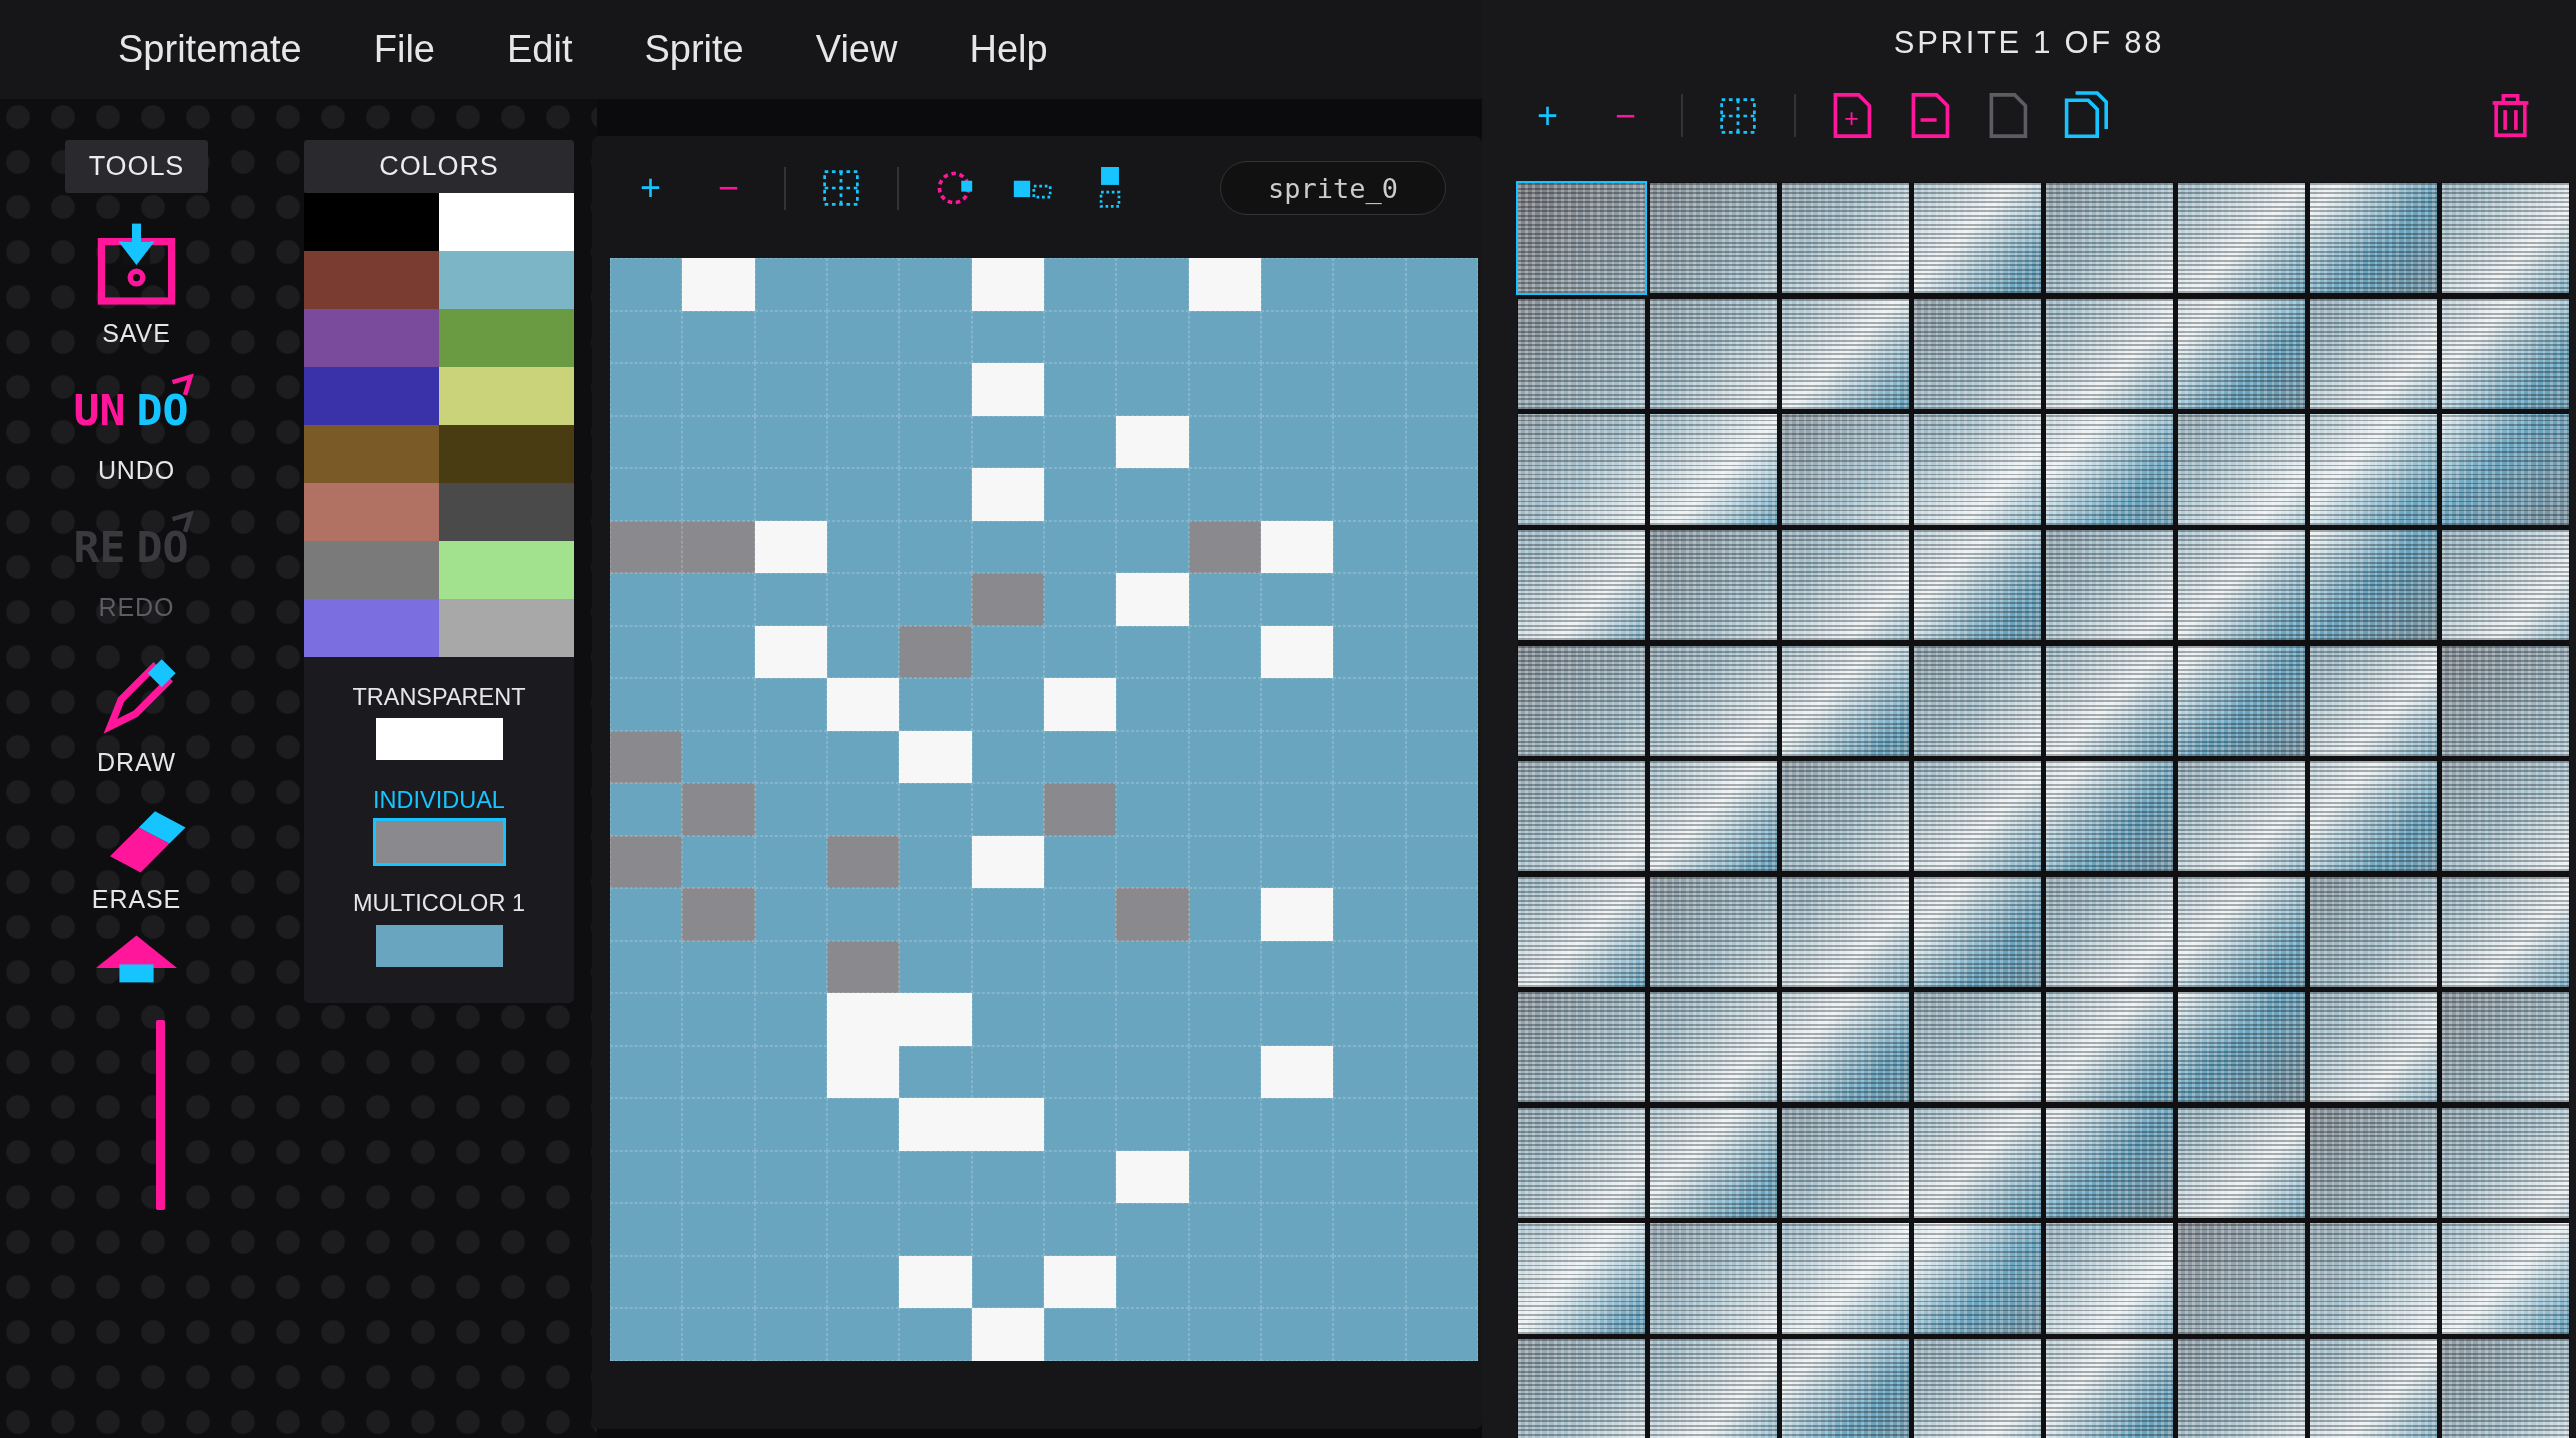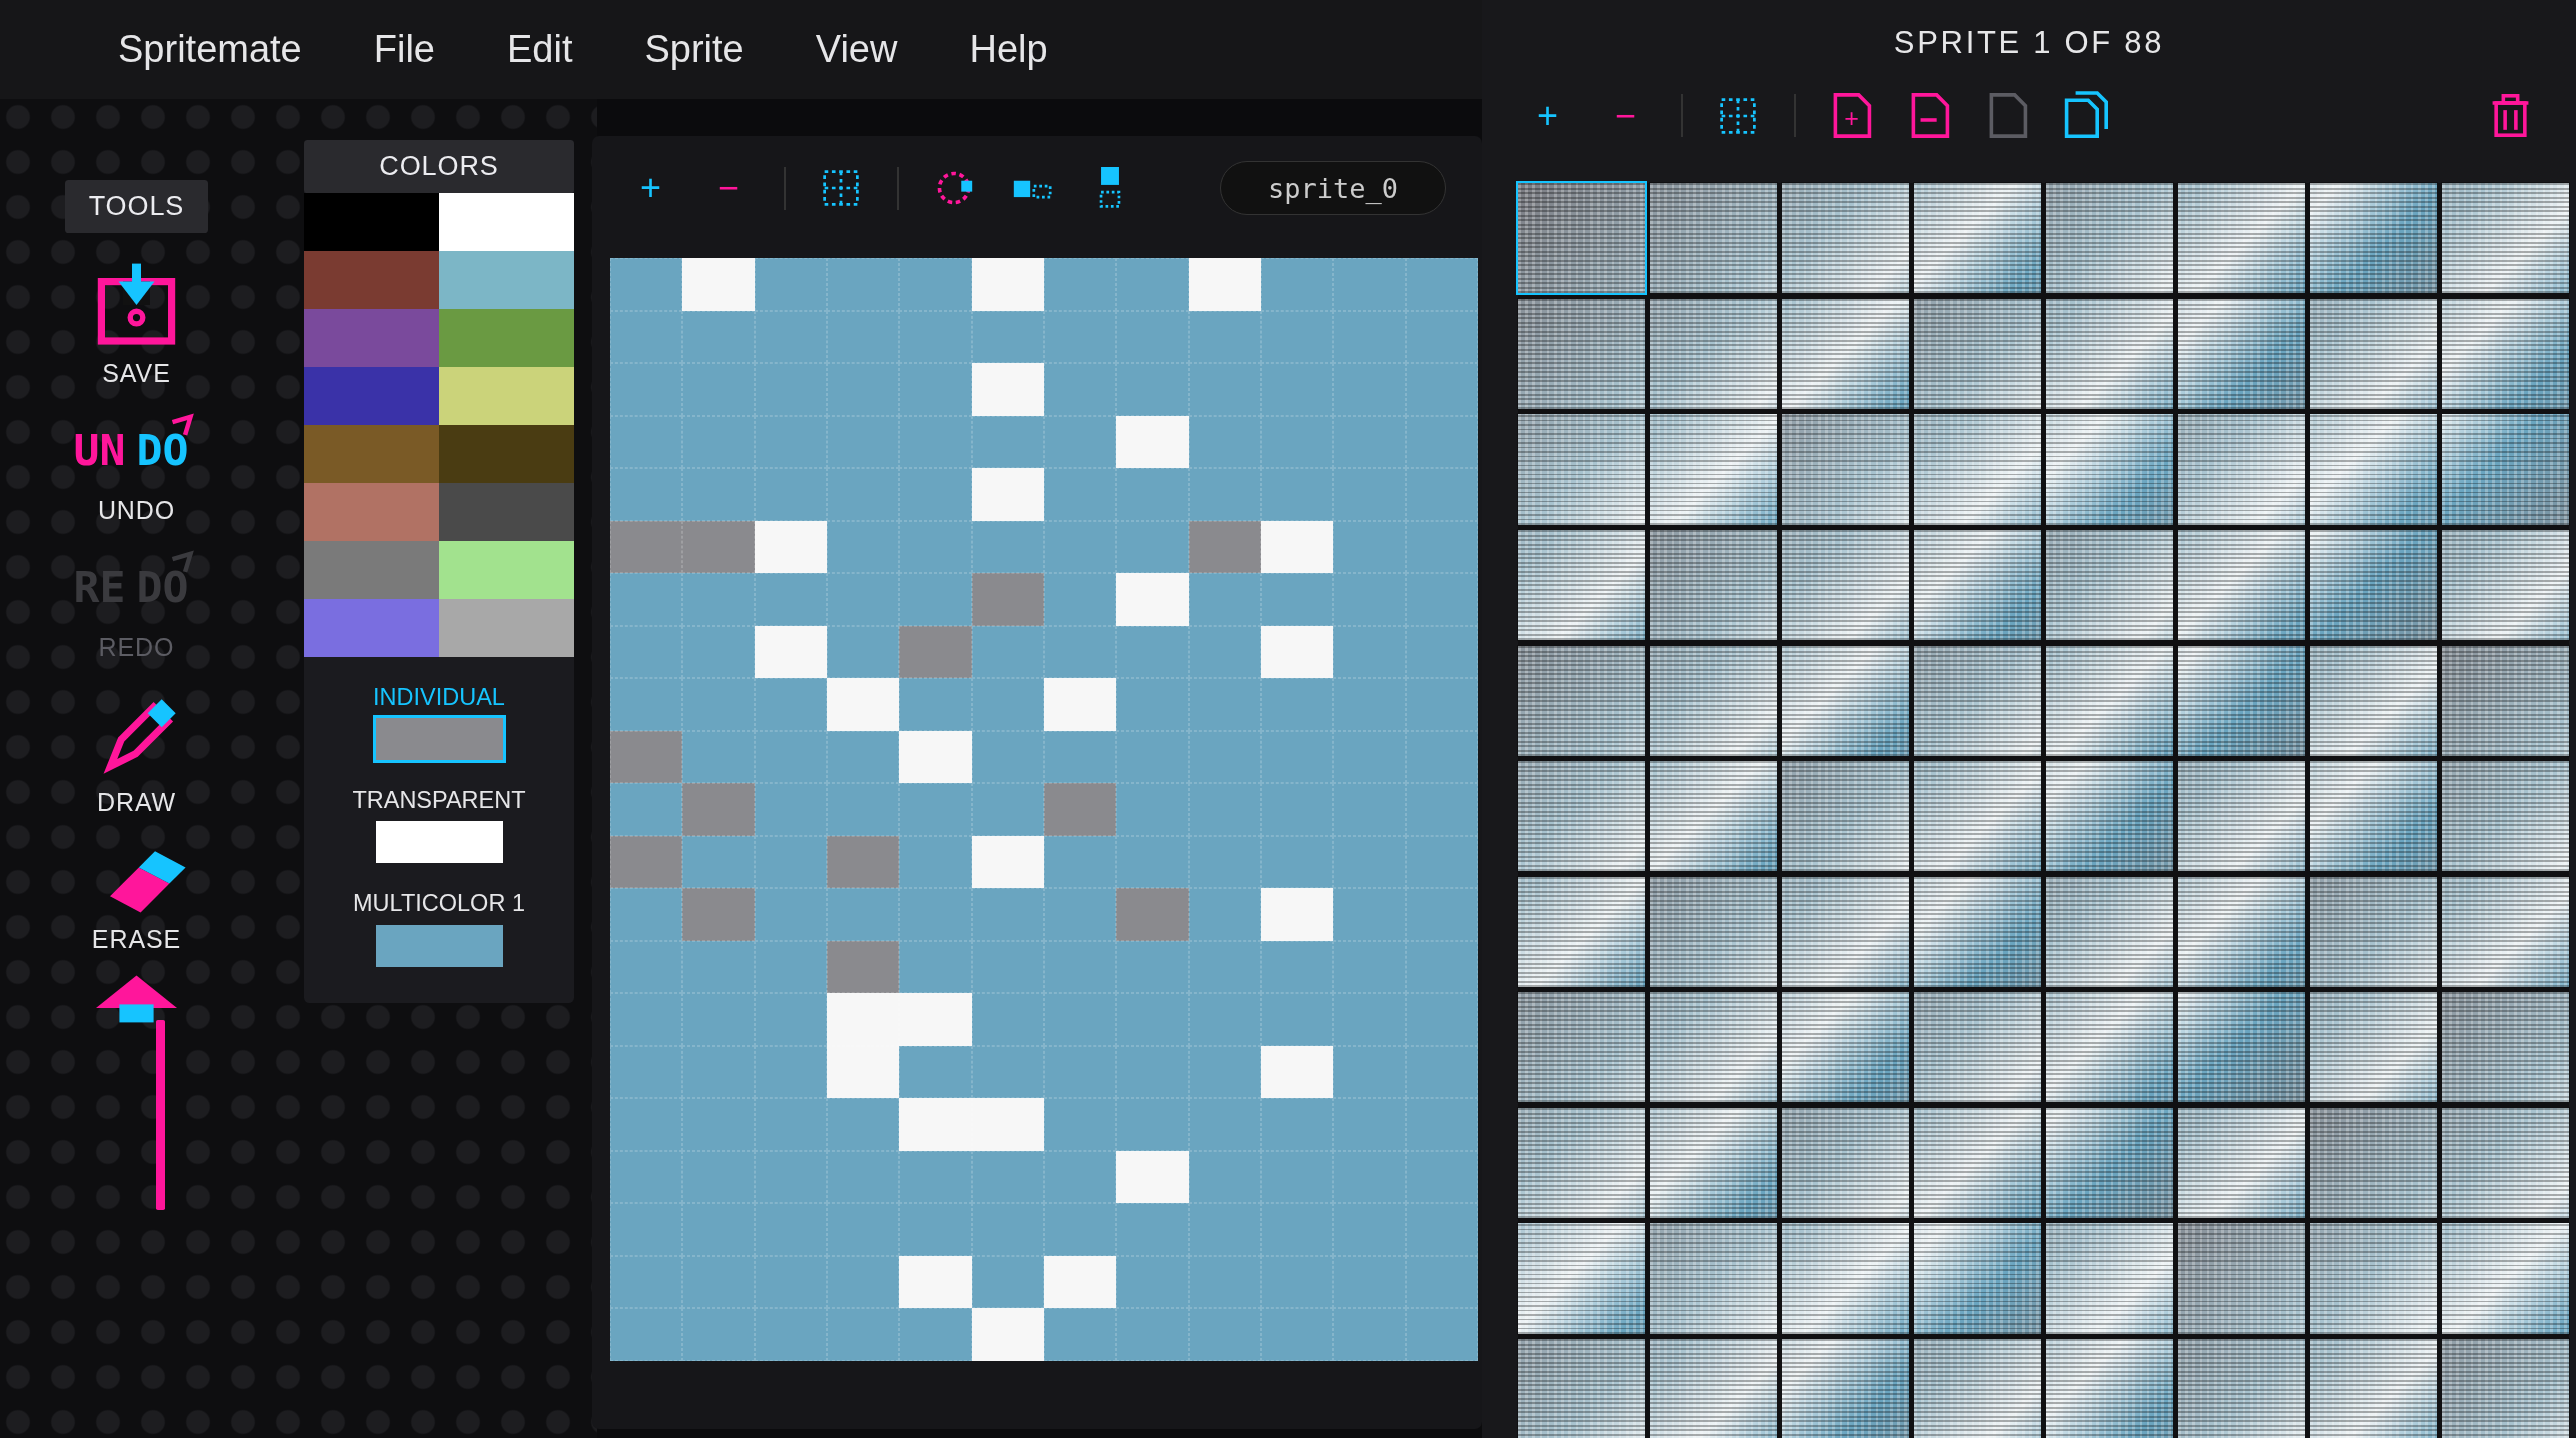--- a/index.html
+++ b/index.html
@@ -39,21 +39,21 @@
   
   .dotbg{
     position:absolute;left:0;top:99px;width:597px;height:1339px;
     background:#0e0e10;
     background-image:radial-gradient(circle at 18px 18px,#1d1d20 11px,transparent 12.7px);
     background-size:45px 45px;
   }
 
   
   .tools{
-    position:absolute;left:65px;top:140px;width:143px;margin-top:40px;
+    position:absolute;left:65px;top:140px;width:143px;
   }
   .panel-title{
     background:#2a2a2e;color:#ececf0;
     font-size:27px;font-weight:400;letter-spacing:0.9px;
     text-align:center;padding:11px 5.4px;border-radius:3.6px;
   }
   .tool{
     display:flex;flex-direction:column;align-items:center;gap:9px;
     margin-top:27px;cursor:pointer;
   }
@@ -225,27 +225,27 @@
       <div class="swatch" style="background: rgb(122, 90, 38);"></div>
       <div class="swatch" style="background: rgb(74, 60, 18);"></div>
       <div class="swatch" style="background: rgb(177, 114, 100);"></div>
       <div class="swatch" style="background: rgb(74, 74, 74);"></div>
       <div class="swatch" style="background: rgb(122, 122, 122);"></div>
       <div class="swatch" style="background: rgb(162, 226, 142);"></div>
       <div class="swatch" style="background: rgb(122, 110, 224);"></div>
       <div class="swatch" style="background: rgb(168, 168, 168);"></div>
     </div>
 
+  <div class="color-slot">
+    <span class="cap">TRANSPARENT</span>
+    <div class="box" style="background:#ffffff"></div>
+  </div>
   <div class="color-slot selected">
     <span class="cap">INDIVIDUAL</span>
     <div class="box" style="background:#8a8a8e"></div>
-  </div>
-  <div class="color-slot">
-    <span class="cap">TRANSPARENT</span>
-    <div class="box" style="background:#ffffff"></div>
   </div>
   <div class="color-slot">
     <span class="cap">MULTICOLOR 1</span>
     <div class="box" style="background:#6aa5c0"></div>
   </div>
 </div>
 
 <div class="editor">
   <div class="ed-toolbar">
     <div class="iconbtn" style="color:#16c4ff">+</div>

